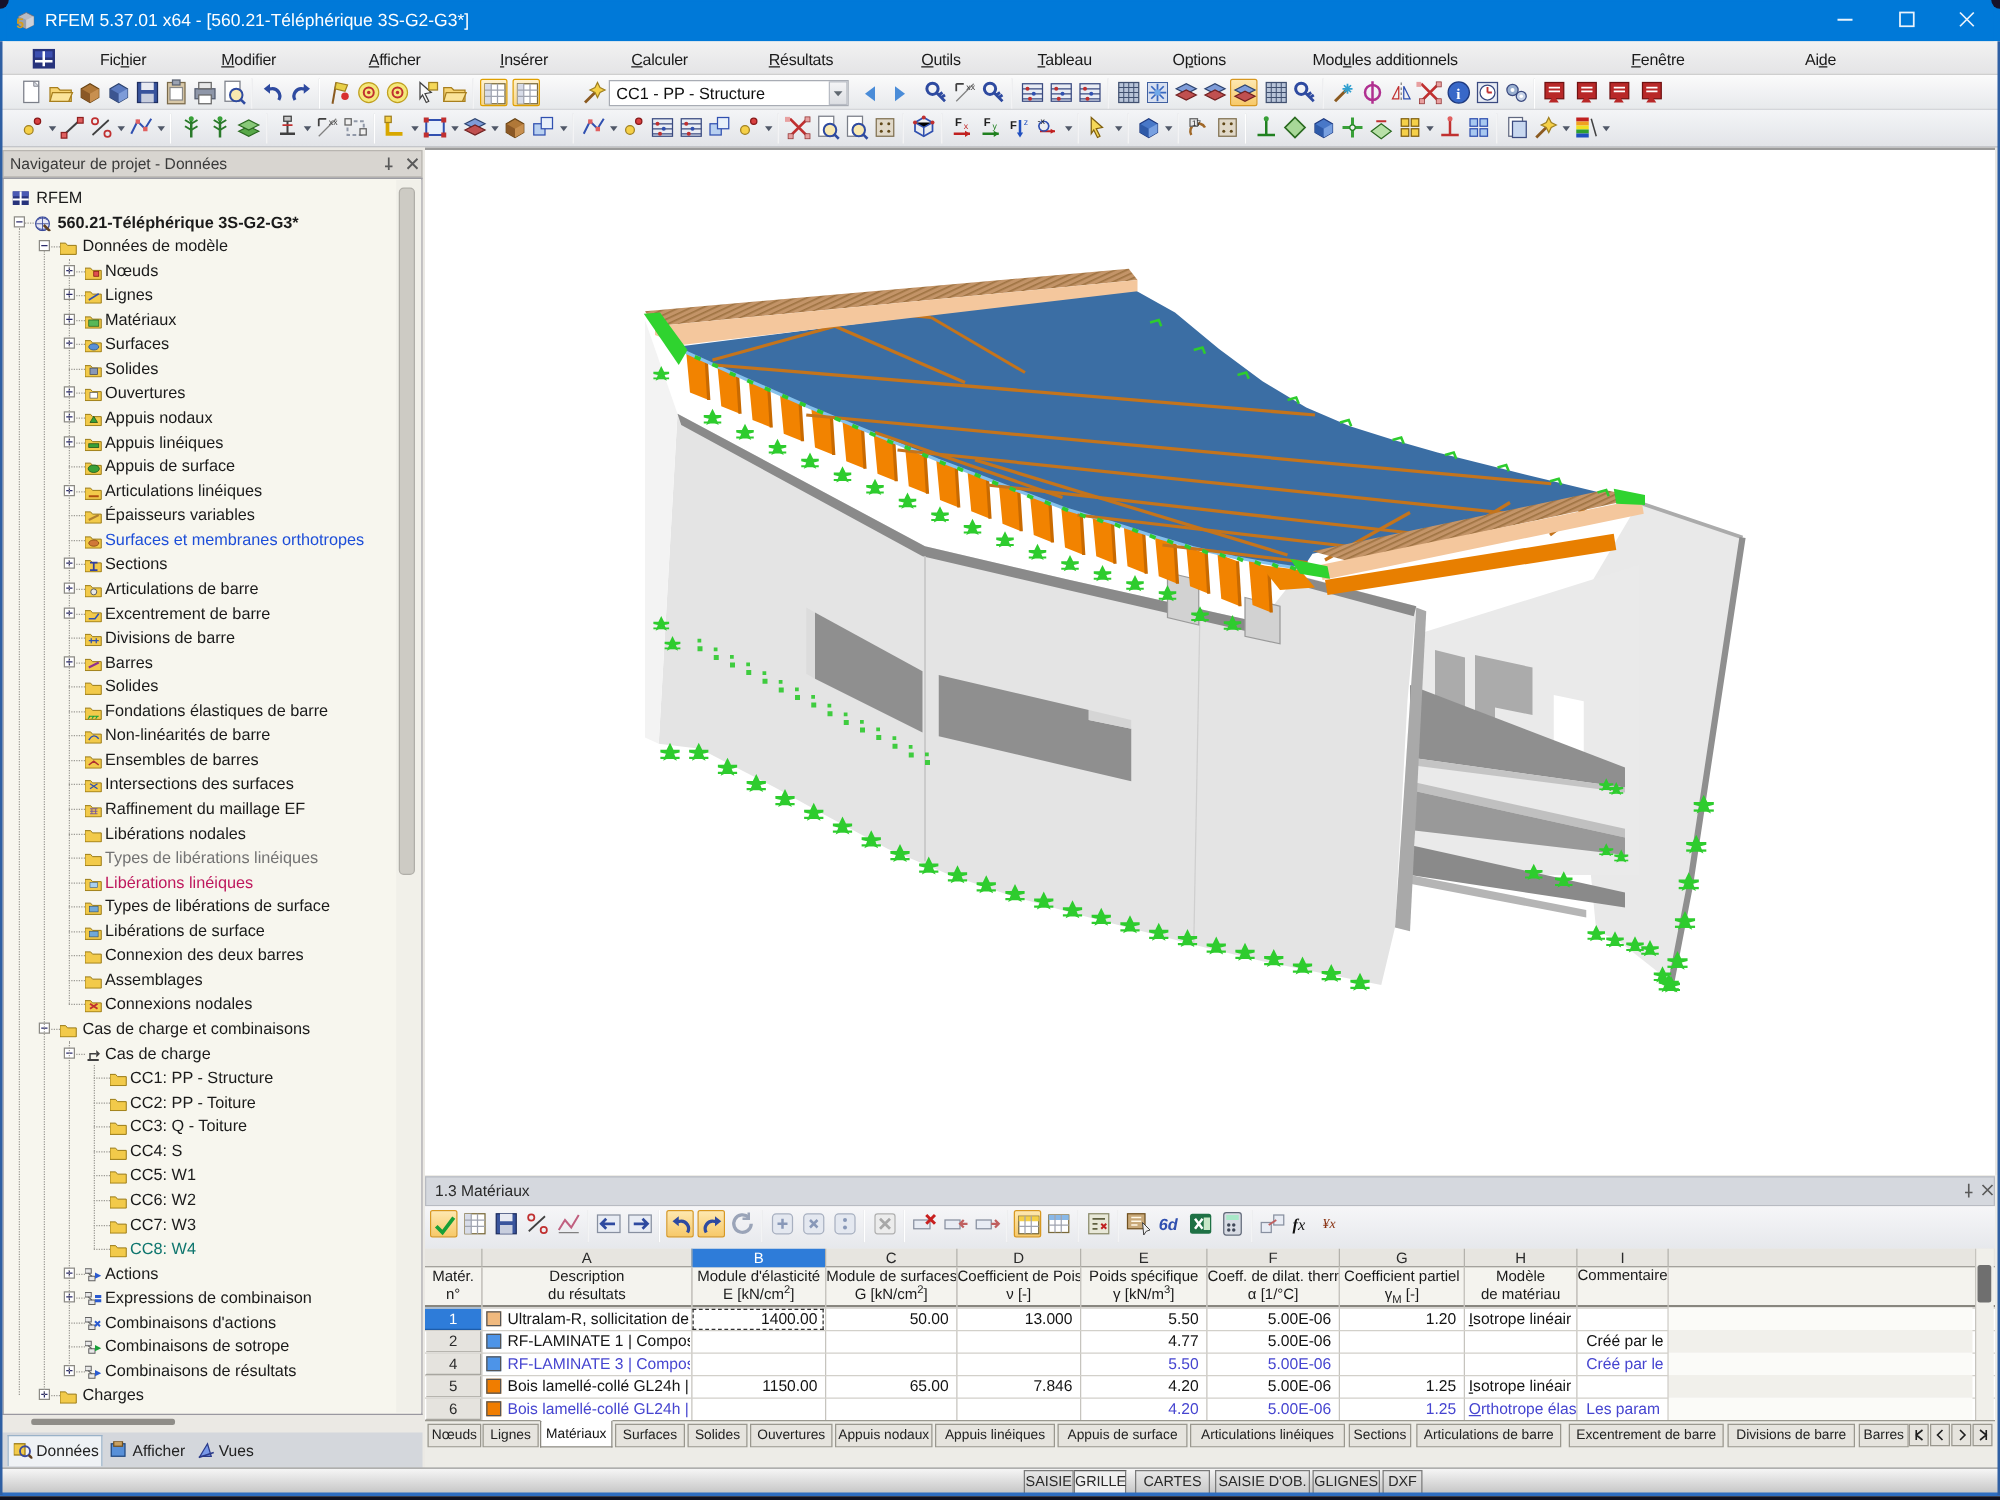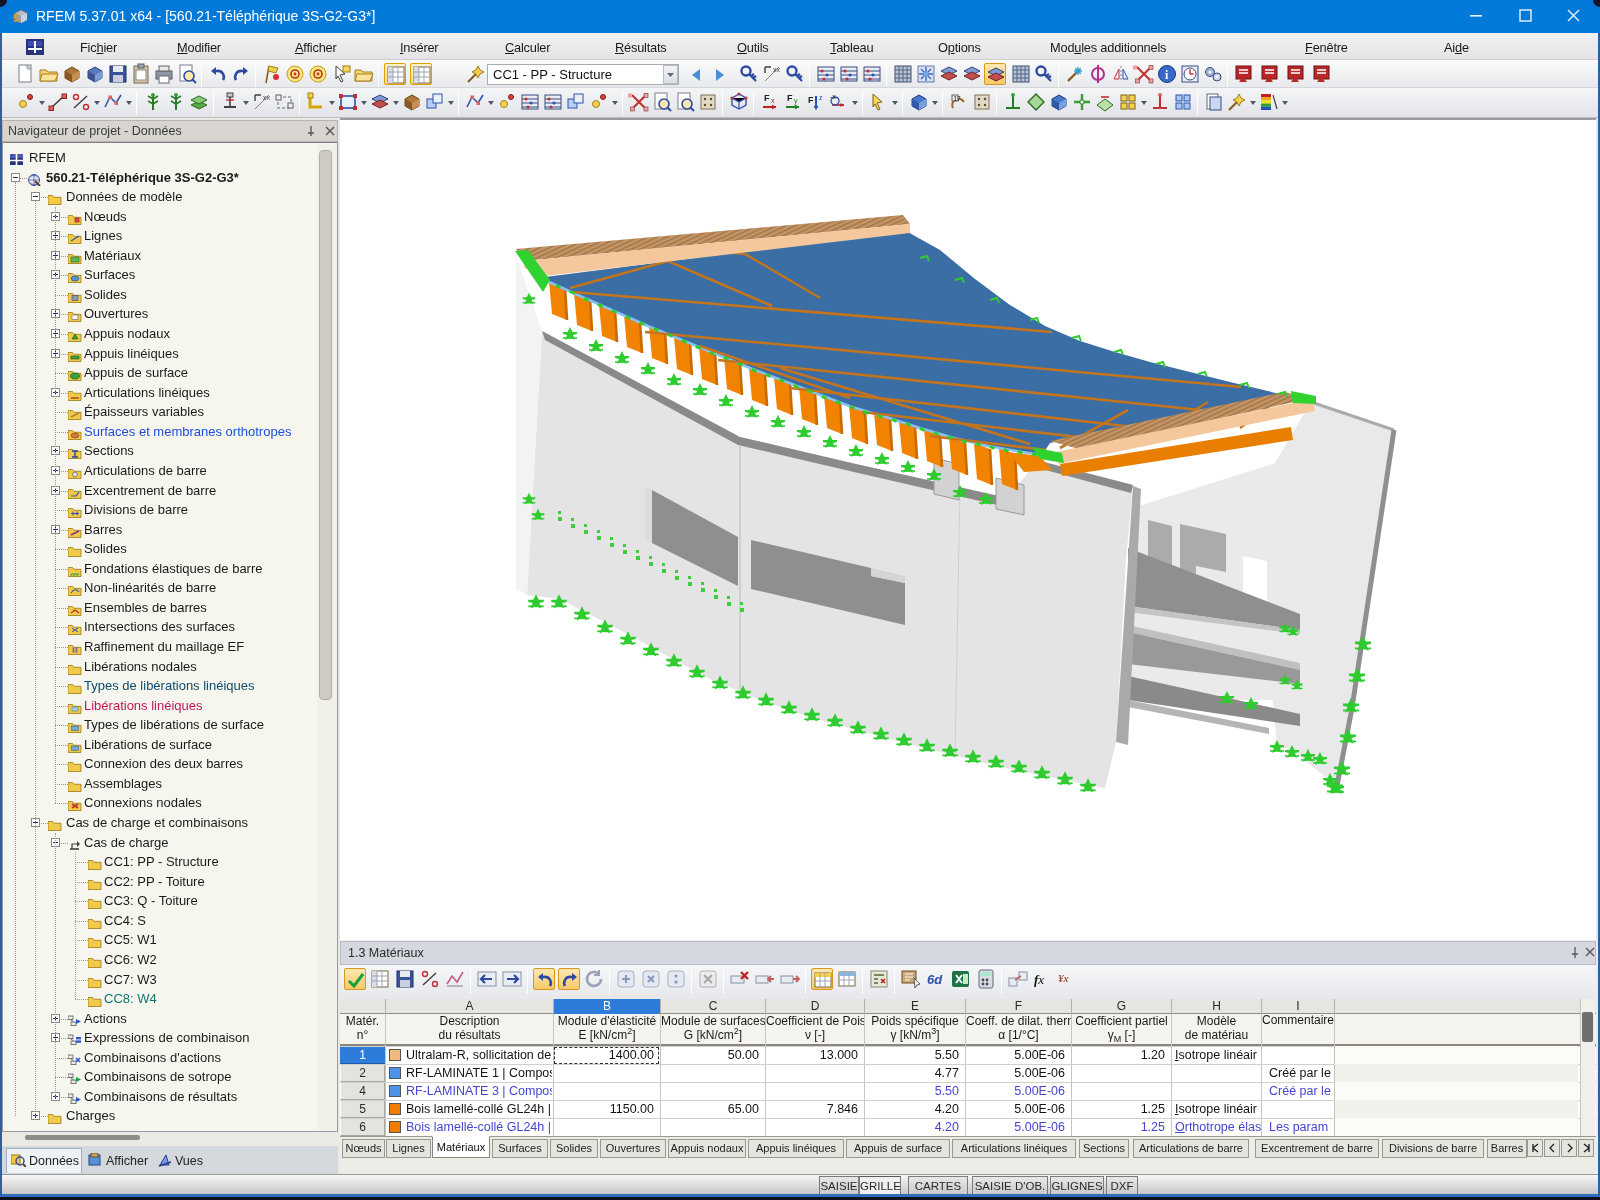--- a/index.html
+++ b/index.html
@@ -759,21 +759,21 @@
 <div class="t" style="position:absolute;left:84px;top:639px;font-size:13px;color:#1A1A1A;">Raffinement du maillage EF</div>
 <div style="position:absolute;left:55px;top:667px;width:13px;height:1px;border-top:1px dotted #9C9A94;"></div>
 <div style="position:absolute;left:68px;top:661px;width:14px;height:12px;"><svg width="14" height="12" viewBox="0 0 14 12">
       <path d="M0,2.5 l4.5,0 1.5,1.8 7,0 0,7.2 -13,0 z" fill="#F2CA4A" stroke="#9A7A14" stroke-width="0.8"></path>
     </svg></div>
 <div class="t" style="position:absolute;left:84px;top:659px;font-size:13px;color:#1A1A1A;">Libérations nodales</div>
 <div style="position:absolute;left:55px;top:686px;width:13px;height:1px;border-top:1px dotted #9C9A94;"></div>
 <div style="position:absolute;left:68px;top:680px;width:14px;height:12px;"><svg width="14" height="12" viewBox="0 0 14 12">
       <path d="M0,2.5 l4.5,0 1.5,1.8 7,0 0,7.2 -13,0 z" fill="#F2CA4A" stroke="#9A7A14" stroke-width="0.8"></path>
     </svg></div>
-<div class="t" style="position:absolute;left:84px;top:678px;font-size:13px;color:#0c4a6e;">Types de libérations linéiques</div>
+<div class="t" style="position:absolute;left:84px;top:678px;font-size:13px;color:#737373;">Types de libérations linéiques</div>
 <div style="position:absolute;left:55px;top:706px;width:13px;height:1px;border-top:1px dotted #9C9A94;"></div>
 <div style="position:absolute;left:68px;top:700px;width:14px;height:12px;"><svg width="14" height="12" viewBox="0 0 14 12">
       <path d="M0,2.5 l4.5,0 1.5,1.8 7,0 0,7.2 -13,0 z" fill="#F2CA4A" stroke="#9A7A14" stroke-width="0.8"></path>
       <rect x="4" y="5" width="6" height="4" fill="#A8D0F0" stroke="#406080" stroke-width="0.5"></rect>
     </svg></div>
 <div class="t" style="position:absolute;left:84px;top:698px;font-size:13px;color:#be185d;">Libérations linéiques</div>
 <div style="position:absolute;left:55px;top:725px;width:13px;height:1px;border-top:1px dotted #9C9A94;"></div>
 <div style="position:absolute;left:68px;top:719px;width:14px;height:12px;"><svg width="14" height="12" viewBox="0 0 14 12">
       <path d="M0,2.5 l4.5,0 1.5,1.8 7,0 0,7.2 -13,0 z" fill="#F2CA4A" stroke="#9A7A14" stroke-width="0.8"></path>
       <rect x="3.5" y="5" width="7" height="4.5" fill="#70A8D8" stroke="#305070" stroke-width="0.5"></rect>

